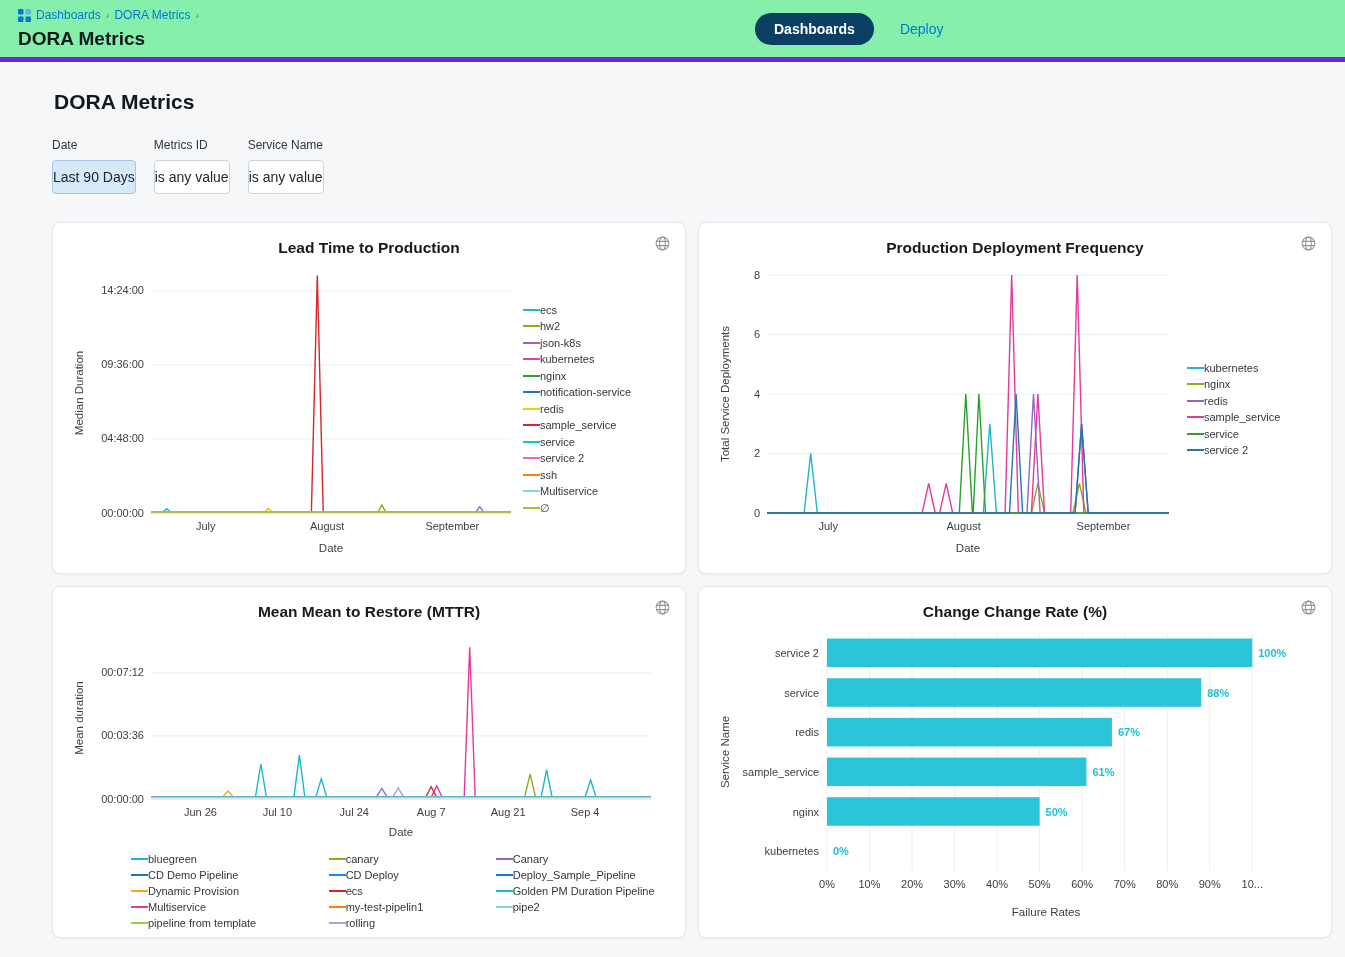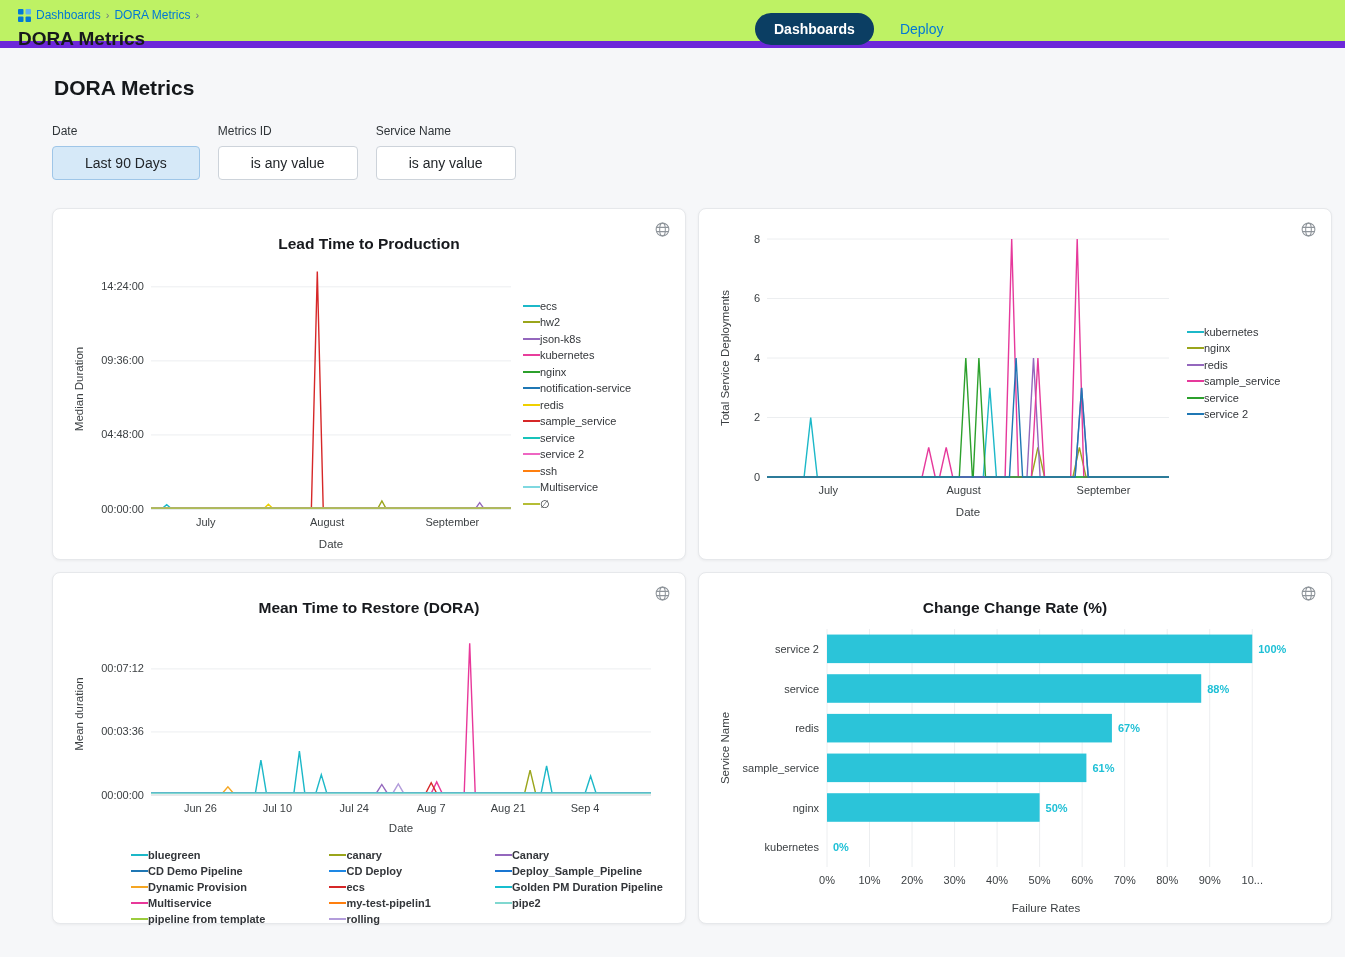--- a/index.html
+++ b/index.html
@@ -6,22 +6,22 @@
   html,body { margin:0; padding:0; }
   body {
     width:1345px; height:957px;
     background:#f6f7f9;
     font-family:"Liberation Sans", sans-serif;
     color:#1c1f23;
     overflow:hidden;
   }
   
   .topbar {
-    position:relative; height:48px; background:#bef264;
-    border-bottom:7px solid #6d28d9;
+    position:relative; height:62px; background:#86efac;
+    border-bottom:5px solid #6d28d9;
   }
   .crumbs {
     position:absolute; left:18px; top:8px;
     display:flex; align-items:center; gap:5px;
     font-size:12px; color:#0278d5;
   }
   .crumbs a { color:#0278d5; text-decoration:none; cursor:pointer; }
   .crumb-sep { color:#6b7680; font-size:11px; }
   .page-title {
     position:absolute; left:18px; top:28px;
@@ -39,46 +39,46 @@
   .pill-link { color:#0278d5; font-size:14px; cursor:pointer; }
 
   
   .main { padding:28px 32px 0 52px; }
   .dash-heading { font-size:21px; font-weight:700; color:#15181b; margin:0 0 24px 2px; }
 
   .filters { display:flex; gap:18px; margin-bottom:28px; }
   .filter-group { display:flex; flex-direction:column; }
   .filter-label { font-size:12px; color:#303539; margin-bottom:8px; }
   .filter-btn {
-    height:34px; padding:0 32px; font-size:14px; color:#22262a;
+    height:34px; padding:0 0; font-size:14px; color:#22262a;
     background:#ffffff; border:1px solid #cdd3da; border-radius:4px;
     cursor:pointer; font-family:"Liberation Sans", sans-serif;
   }
   .filter-btn.selected { background:#d6e9f8; border-color:#9fc6e8; }
 
   .cards { display:grid; grid-template-columns:1fr 1fr; gap:12px; }
   .card {
     position:relative; background:#ffffff;
     border:1px solid #e6e8eb; border-radius:8px;
     box-shadow:0 1px 3px rgba(0,0,0,0.05);
     height:352px; padding:14px 16px 10px;
   }
   .card-title {
     text-align:center; font-size:15.5px; font-weight:700;
-    color:#17191d; line-height:22px;margin-top:10px;
+    color:#17191d; line-height:22px;
   }
   .globe { position:absolute; top:12px; right:14px; cursor:pointer; line-height:0; }
 
   .chart-row { display:flex; align-items:center; }
   .legend-col { display:flex; flex-direction:column; gap:4.5px; margin-left:4px; }
   .legend-item { display:flex; align-items:center; font-size:11px; color:#33363a; white-space:nowrap; cursor:pointer; }
   .sw { width:17px; height:2px; flex:0 0 17px; }
   .legend-grid {
     display:grid; grid-auto-flow:column; grid-template-rows:repeat(5,16px);
-    column-gap:58px; margin:4px 0 0 62px; align-items:center;font-weight:bold;
+    column-gap:58px; margin:4px 0 0 62px; align-items:center;
   }
   svg text { font-family:"Liberation Sans", sans-serif; }
   .tick  { font-size:11px; fill:#3c4043; }
   .axlab { font-size:11.5px; fill:#3c4043; }
   .grid  { stroke:#eceef0; stroke-width:1; }
   .axis  { stroke:#d8dbde; stroke-width:1; }
 </style>
 </head>
 <body>
 
@@ -214,20 +214,21 @@
             </div>
             <div class="legend-item">
               <span class="sw" style="background: rgb(181, 189, 53);"></span>
               <span>∅</span>
             </div>
           </div>
       </div>
     </div>
 
     <div class="card">
+      <div class="card-title">Production Deployment Frequency</div>
       <span class="globe">
         <svg width="17" height="17" viewBox="0 0 24 24" fill="none" stroke="#8f959b" stroke-width="1.5">
           <circle cx="12" cy="12" r="9"></circle>
             <ellipse cx="12" cy="12" rx="4" ry="9"></ellipse>
           <path d="M3.6 9h16.8M3.6 15h16.8"></path>
         </svg>
       </span>
       <div class="chart-row">
         <svg id="chart1" width="468" height="300">
             <line class="grid" x1="52" x2="454" y1="254" y2="254"></line>
@@ -276,21 +277,21 @@
             </div>
             <div class="legend-item">
               <span class="sw" style="background: rgb(31, 119, 180);"></span>
               <span>service 2</span>
             </div>
           </div>
       </div>
     </div>
 
     <div class="card">
-      <div class="card-title">Mean Time to Restore (DORA)</div>
+      <div class="card-title">Mean Mean to Restore (MTTR)</div>
       <span class="globe">
         <svg width="17" height="17" viewBox="0 0 24 24" fill="none" stroke="#8f959b" stroke-width="1.5">
           <circle cx="12" cy="12" r="9"></circle>
             <ellipse cx="12" cy="12" rx="4" ry="9"></ellipse>
           <path d="M3.6 9h16.8M3.6 15h16.8"></path>
         </svg>
       </span>
       <svg id="chart2" width="600" height="220">
           <line class="grid" x1="82" x2="582" y1="176" y2="176"></line>
           <text class="tick" x="75" y="179.5" text-anchor="end">00:00:00</text>

